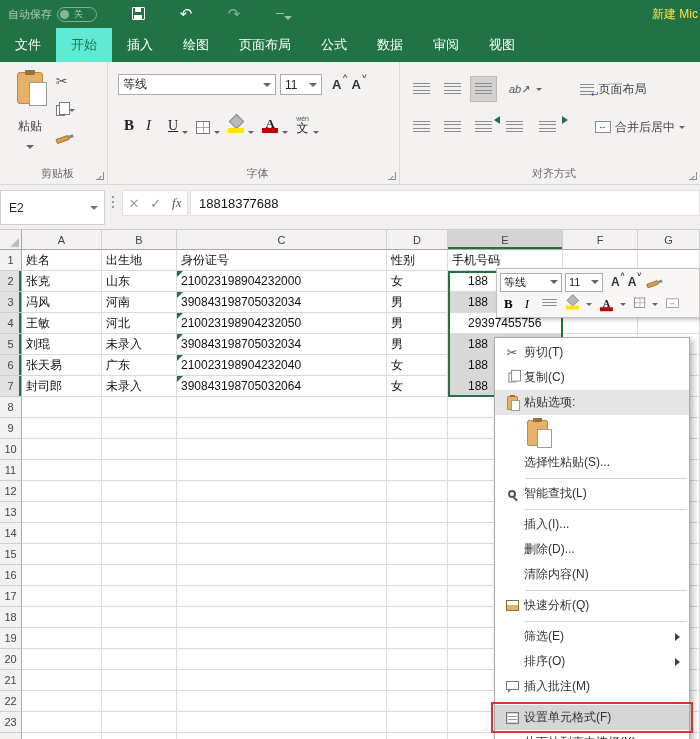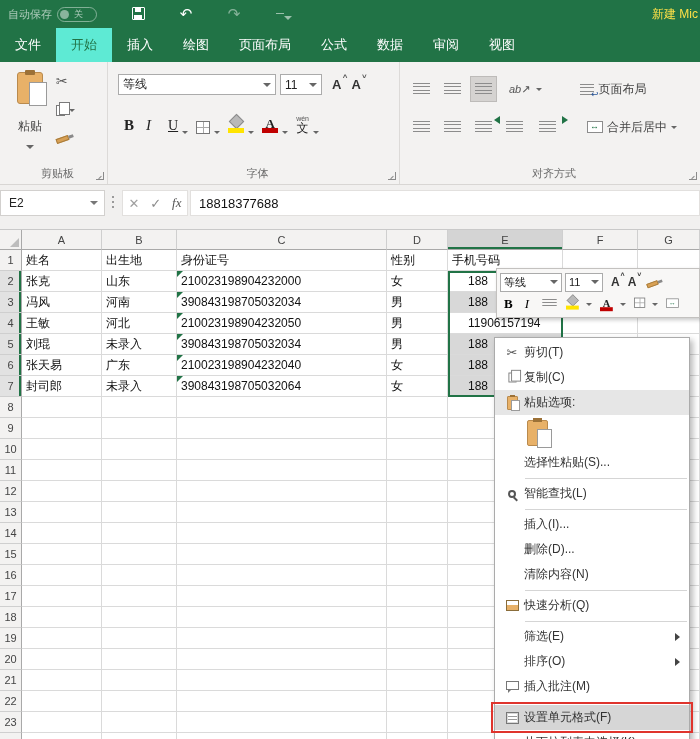--- a/index.html
+++ b/index.html
@@ -80,30 +80,30 @@
   .al-row2 { position:absolute; left:8px; top:52px; display:flex; align-items:center; }
   .ic-lines { display:inline-block; width:17px; height:11px;
       background:repeating-linear-gradient(to bottom,#8c8c8c 0,#8c8c8c 1px,transparent 1px,transparent 3.4px); }
   .al-ic { padding:4px 5px; margin-right:4px; }
   .al-ic.pressed { background:#d5d3d1; border:1px solid #bdbbb9; padding:3px 4px; }
   .ic-orient { font-size:11px; font-style:italic; color:#555; margin:0 2px 0 8px; }
   .ind-wrap { position:relative; margin-right:6px; }
   .ind-arrow { position:absolute; left:-7px; top:2px; width:0; height:0; border-top:4px solid transparent; border-bottom:4px solid transparent; }
   .ind-left { border-right:6px solid #217346; }
   .ind-right { border-left:6px solid #217346; left:auto; right:-7px; }
-  .ribbon-txtbtn { display:flex; align-items:center; font-size:12px; color:#444; margin-left:20px; white-space:nowrap; }
+  .ribbon-txtbtn { display:flex; align-items:center; font-size:12px; color:#444; margin-left:28px; white-space:nowrap; }
   .ic-wrapline { display:inline-block; width:14px; height:11px; margin-right:4px;
       background:repeating-linear-gradient(to bottom,#8c8c8c 0,#8c8c8c 1px,transparent 1px,transparent 3.4px); position:relative; }
   .ic-wrapline::after { content:'↩'; position:absolute; right:-4px; bottom:-4px; font-size:9px; color:#2b579a; }
   .ic-merge { display:inline-block; width:16px; height:12px; border:1px solid #8c8c8c; background:#fff; margin-right:4px; position:relative; }
   .ic-merge::before { content:'↔'; position:absolute; left:2px; top:-1px; font-size:9px; color:#217346; }
 
   
   #formulabar { position:absolute; left:0; top:185px; width:700px; height:45px; background:#f1f0ef; border-bottom:1px solid #c9c9c9; }
-  .namebox { position:absolute; left:0; top:5px; width:105px; height:26px; background:#fff; border:1px solid #d2d0ce; font-size:12px; color:#222; display:flex; align-items:center; padding-left:8px; }
+  .namebox { position:absolute; left:0; top:5px; width:105px; height:35px; background:#fff; border:1px solid #d2d0ce; font-size:12px; color:#222; display:flex; align-items:center; padding-left:8px; }
   .namebox .nb-caret { position:absolute; right:6px; width:0; height:0; border-left:4px solid transparent; border-right:4px solid transparent; border-top:4px solid #777; }
   .fb-dots { position:absolute; left:112px; top:11px; width:2px; height:15px; background:repeating-linear-gradient(to bottom,#9a9a9a 0,#9a9a9a 2px,transparent 2px,transparent 5px); }
   .fb-btns { position:absolute; left:122px; top:5px; width:66px; height:26px; background:#fff; border:1px solid #e2e0de; display:flex; align-items:center; justify-content:space-around; }
   .fb-x { color:#a0a0a0; font-size:13px; }
   .fb-ok { color:#8a8a8a; font-size:13px; }
   .fb-fx { color:#555; font-size:13px; font-style:italic; font-family:"Liberation Serif",serif; }
   .fb-input { position:absolute; left:190px; top:5px; right:0; height:26px; background:#fff; border:1px solid #e2e0de; font-size:13px; color:#111; display:flex; align-items:center; padding-left:8px; }
 
   
   #grid { position:absolute; left:0; top:230px; width:700px; height:509px; display:grid; background:#fff; }
@@ -333,21 +333,21 @@
       <div class="gcell err">390843198705032034</div>
       <div class="gcell">男</div>
       <div class="gcell ecell selfill">188</div>
       <div class="gcell"></div>
       <div class="gcell"></div>
       <div class="rowhdr selrowhdr">4</div>
       <div class="gcell">王敏</div>
       <div class="gcell">河北</div>
       <div class="gcell err">210023198904232050</div>
       <div class="gcell">男</div>
-      <div class="gcell ecell">11906157194</div>
+      <div class="gcell ecell">29397455756</div>
       <div class="gcell"></div>
       <div class="gcell"></div>
       <div class="rowhdr selrowhdr">5</div>
       <div class="gcell">刘琨</div>
       <div class="gcell">未录入</div>
       <div class="gcell err">390843198705032034</div>
       <div class="gcell">男</div>
       <div class="gcell ecell selfill">188</div>
       <div class="gcell"></div>
       <div class="gcell"></div>

